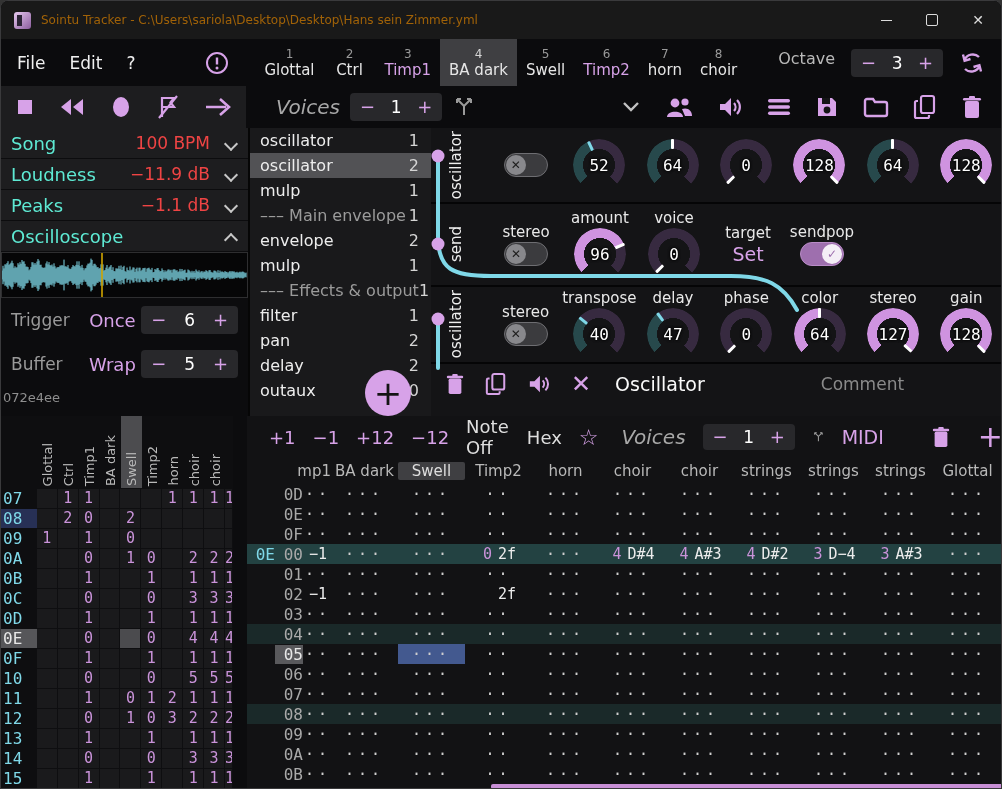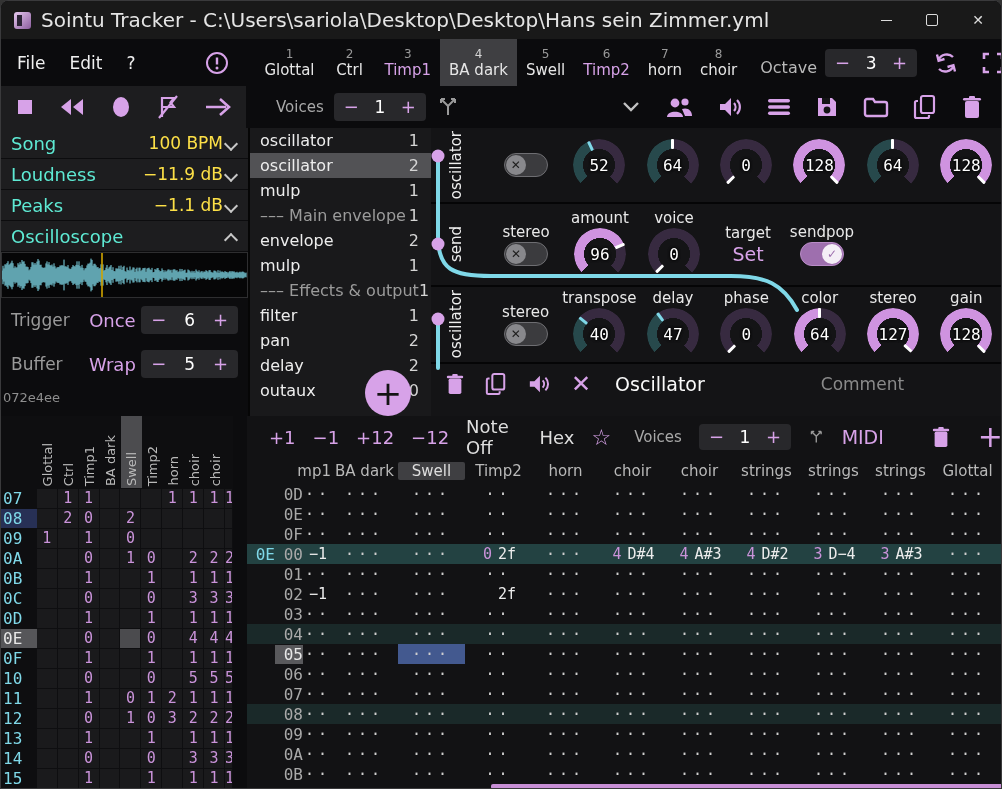--- a/index.html
+++ b/index.html
@@ -5,58 +5,58 @@
   html,body{margin:0;padding:0;background:#333;}
   #app{position:relative;width:1002px;height:789px;background:#0c0c0e;overflow:hidden;
        font-family:"DejaVu Sans",sans-serif;color:#e8e8e8;border:1px solid #3a3a3c;box-sizing:border-box;
        border-radius:8px 8px 0 0;}
   svg{display:block;}
 
   
   .titlebar{position:absolute;left:0;top:0;right:0;height:38px;background:#191919;display:flex;align-items:center;border-bottom:1px solid #000;}
   .win-icon{width:17px;height:17px;margin:0 10px 0 13px;border-radius:3px;background:linear-gradient(135deg,#e7c9ef,#8b5d9e);position:relative;}
   .win-icon::after{content:"";position:absolute;left:3px;top:3px;width:5px;height:11px;background:#2b2335;}
-  .title-text{font-size:20px;color:#e5e5e5;}
+  .title-text{font-size:12px;color:#a16207;}
   .win-btns{margin-left:auto;display:flex;height:100%;}
   .win-btn{width:46px;height:100%;display:flex;align-items:center;justify-content:center;color:#dcdcdc;font-size:14px;}
   .glyph-min{width:11px;height:1px;background:#dcdcdc;}
   .glyph-max{width:10px;height:10px;border:1px solid #dcdcdc;border-radius:2px;}
 
   
   .menubar{position:absolute;left:0;top:38px;right:0;height:47px;background:#0b0b0d;display:flex;align-items:center;}
   .menu-item{font-size:17px;color:#f0f0f0;padding:0 12px;}
   .alert-wrap{margin:0 26px 0 58px;}
   .tabs{display:flex;height:100%;}
   .tab{display:flex;flex-direction:column;align-items:center;justify-content:center;padding:2px 9px;min-width:34px;}
   .tab .tnum{font-size:12px;color:#9a9a9a;line-height:14px;}
   .tab .tname{font-size:15px;color:#e6e6e6;line-height:18px;white-space:nowrap;}
   .tab.accent .tname{color:#d7a2e8;}
   .tab.selected{background:#3f3f42;}
   .tab.selected .tnum{color:#d5d5d5;}
-  .octave-group{display:flex;align-items:flex-end;margin-left:14px;gap:8px;}
+  .octave-group{display:flex;align-items:flex-start;margin-left:32px;gap:16px;}
   .oct-label{font-size:16px;color:#b9b9b9;}
   .stepper{display:flex;align-items:center;background:#28282b;border-radius:4px;height:28px;}
   .stepper .st-btn{color:#d7a2e8;font-size:18px;padding:0 10px;line-height:26px;}
   .stepper .st-val{color:#fff;font-size:17px;min-width:22px;text-align:center;}
   .icon-btn{display:flex;align-items:center;justify-content:center;}
   .topicons{display:flex;align-items:center;gap:22px;margin-left:16px;}
   .plus-glyph{color:#d7a2e8;font-size:30px;font-weight:400;line-height:26px;}
 
   
   .transport{position:absolute;left:0;top:85px;right:0;height:42px;background:#0b0b0d;display:flex;align-items:center;}
   .trans-left{width:245px;height:100%;background:#1d1d1f;display:flex;align-items:center;justify-content:space-between;padding:0 14px;box-sizing:border-box;}
   .voices-group{display:flex;align-items:center;gap:10px;margin-left:30px;}
-  .dim-label{font-size:15px;color:#a8a8a8;}
+  .dim-label{font-size:20px;color:#a8a8a8;font-style:italic;}
   .trans-right{margin-left:auto;display:flex;align-items:center;gap:24px;padding-right:18px;}
 
   
   .song-panel{position:absolute;left:0;top:127px;width:247px;height:288px;background:#0c0c0e;}
   .sp-row{height:30px;background:#1d1d1f;margin-bottom:1px;display:flex;align-items:center;padding:0 10px;}
   .sp-name{font-size:18px;color:#5eead4;}
-  .sp-val{margin-left:auto;font-size:17px;color:#fde047;margin-right:3px;}
+  .sp-val{margin-left:auto;font-size:17px;color:#ef4444;margin-right:16px;}
   .chev{width:12px;height:12px;position:relative;}
   .chev::before{content:"";position:absolute;left:0;top:2px;width:8px;height:8px;border-right:2px solid #c8c8c8;border-bottom:2px solid #c8c8c8;transform:rotate(45deg);}
   .chev.up::before{transform:rotate(225deg);top:5px;}
   .scope{height:46px;background:#060607;border:1px solid #2e2e30;box-sizing:border-box;}
   .param-row{height:44px;display:flex;align-items:center;padding:0 10px;}
   .param-label{font-size:17px;color:#9a9a9a;width:78px;}
   .param-mode{font-size:18px;color:#d7a2e8;width:62px;text-align:center;}
   .param-row .stepper{margin-left:auto;width:104px;justify-content:space-between;}
   .version{font-size:13px;color:#8f8f8f;padding:4px 2px;}
 

